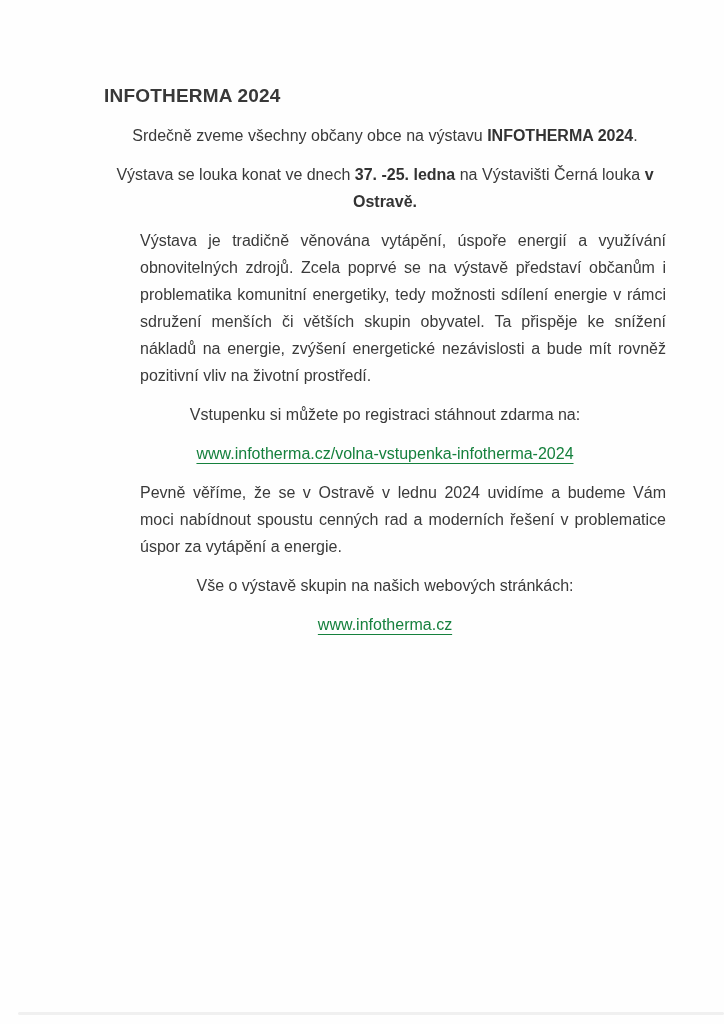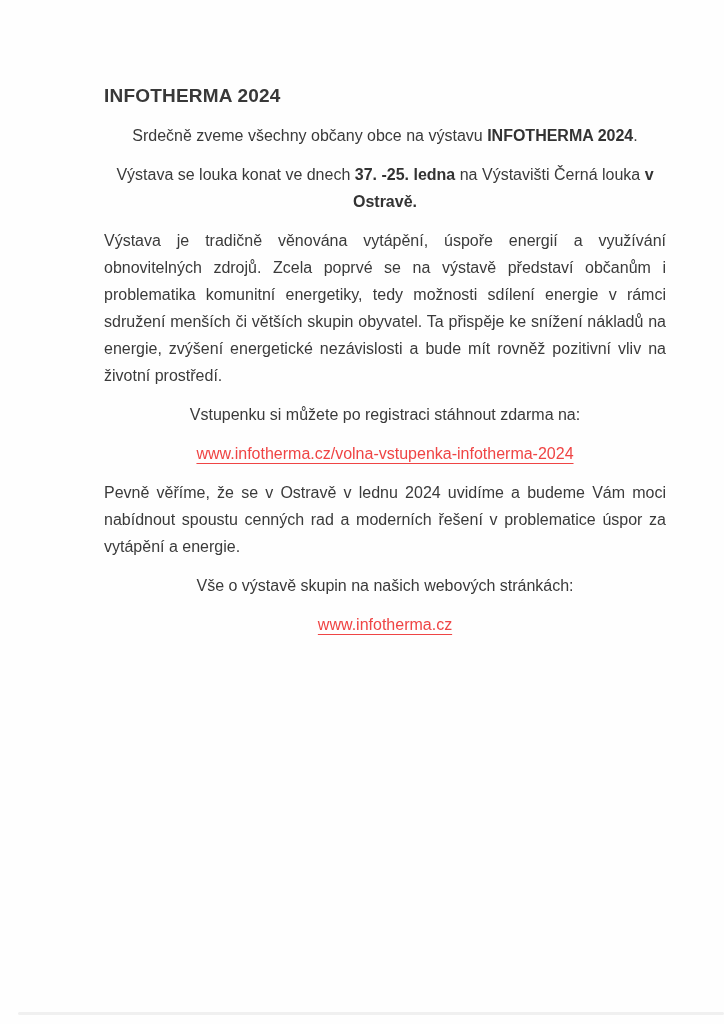--- a/index.html
+++ b/index.html
@@ -31,27 +31,28 @@
   }
   p {
     font-size: 16px;
     line-height: 27px;
     margin: 0 0 12px 0;
     color: #3a3a3a;
     text-align: center;
   }
   p.justify {
     text-align: justify;
+    margin-left: 36px;
   }
   strong {
     font-weight: 700;
     color: #333333;
   }
   .doc-link {
-    color: #ef4444;
+    color: #15803d;
     text-decoration: underline;
     text-underline-offset: 4px;
     text-decoration-thickness: 1px;
     cursor: pointer;
   }
   .scan-artifact {
     position: absolute;
     left: 18px;
     right: 0;
     bottom: 9px;

